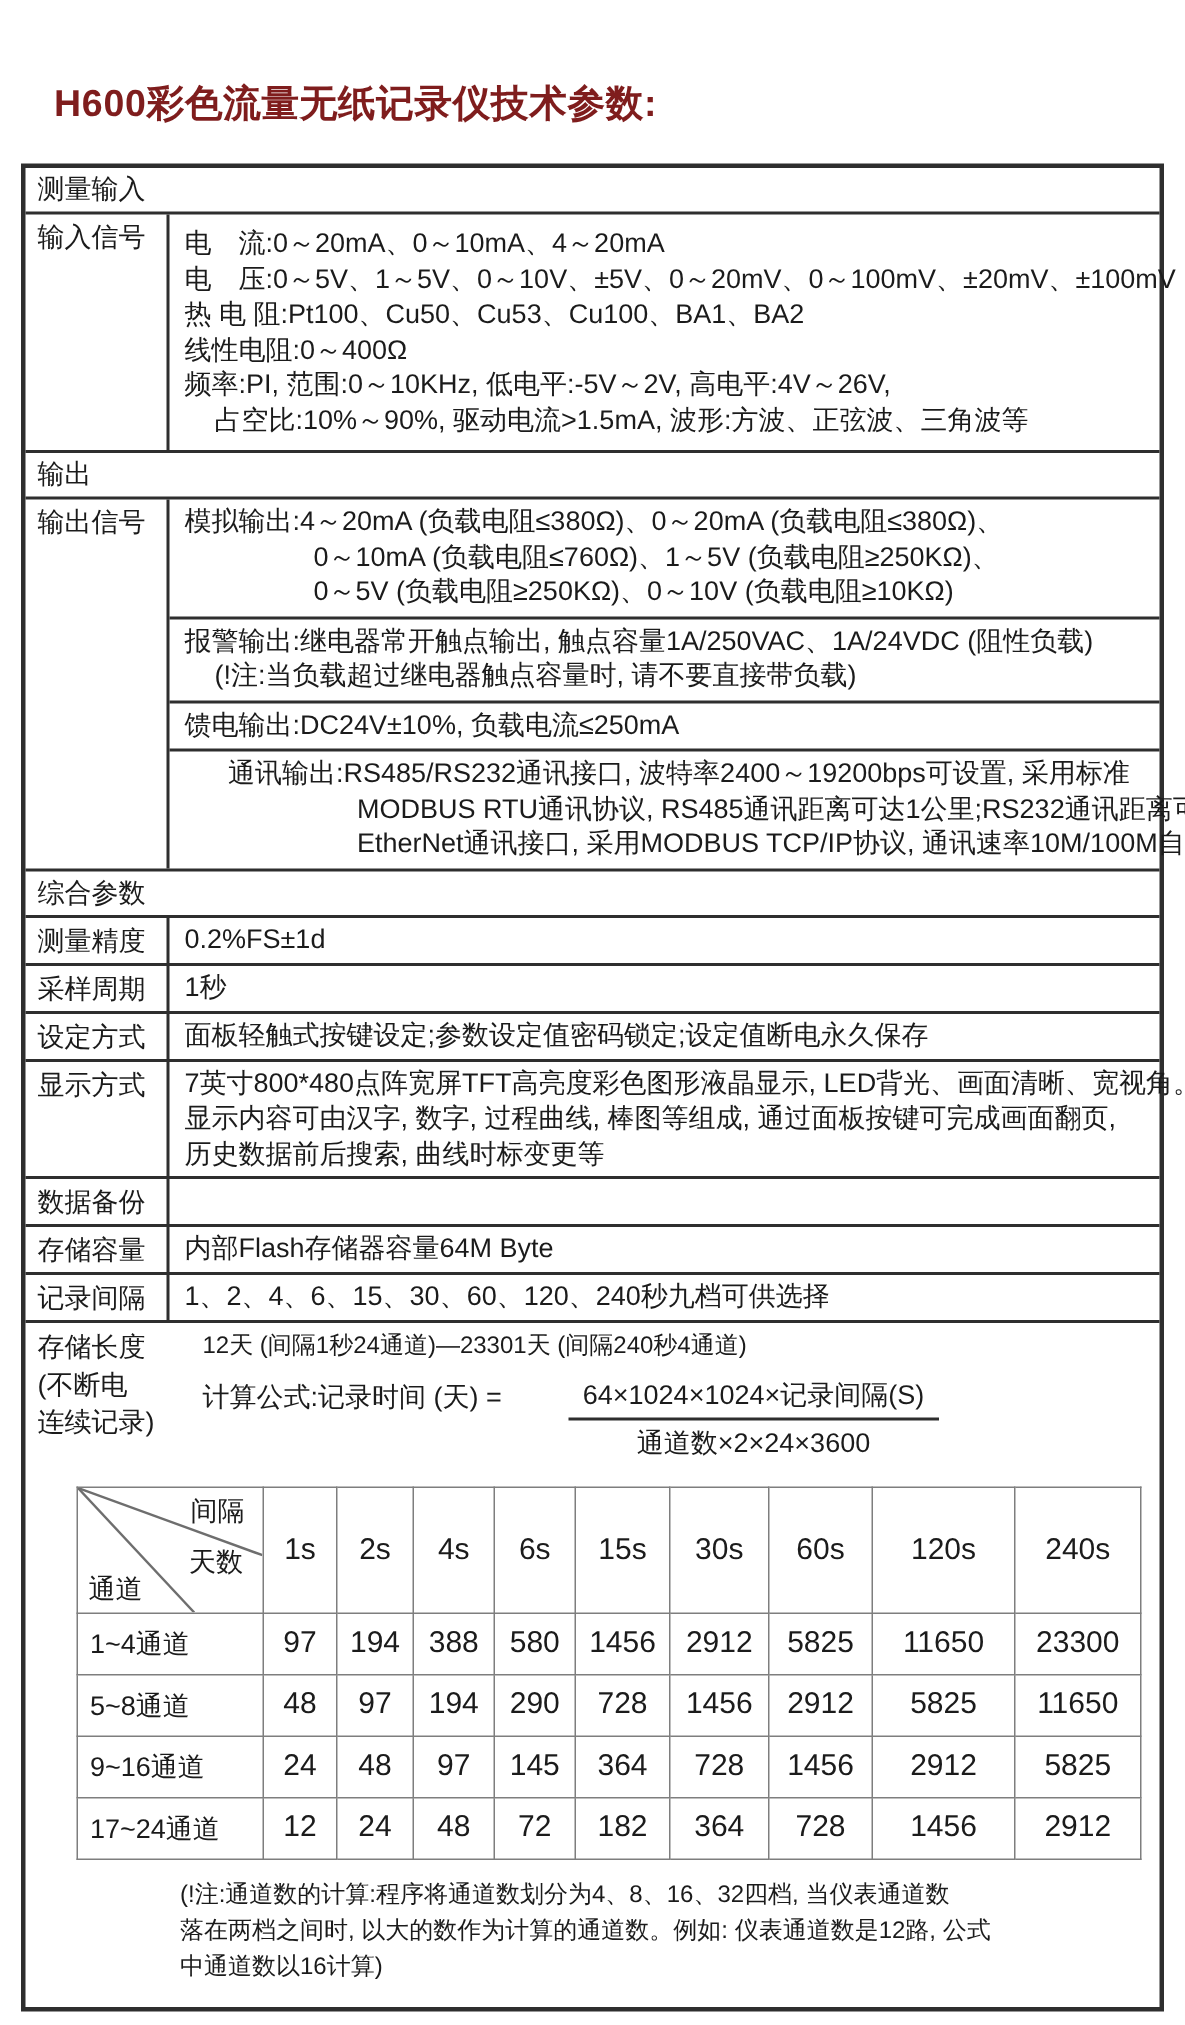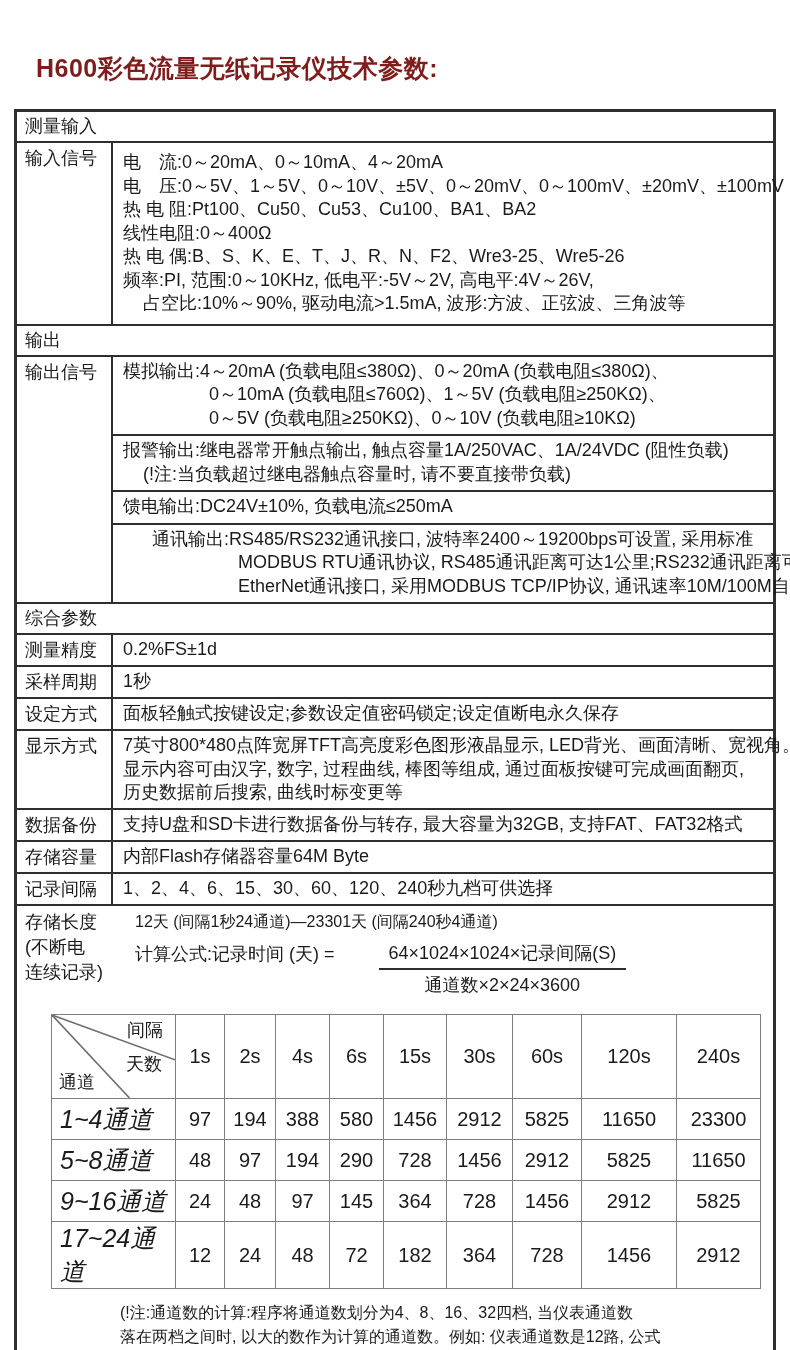--- a/index.html
+++ b/index.html
@@ -45,21 +45,21 @@
   .chan-table{
     border-collapse:collapse;table-layout:fixed;
     margin:18px 0 10px 34px;
   }
   .chan-table td{
     border:1.5px solid #7e7e7e;font-size:20px;text-align:center;
     padding:0;overflow:hidden;
   }
   .chan-table .hdr-row td{height:83px;}
   .chan-table .data-row td{height:40px;}
-  .chan-table .rowlabel{text-align:left;padding-left:8px;font-size:25px;font-style:italic;}
+  .chan-table .rowlabel{text-align:left;padding-left:8px;font-size:18px;}
   .corner{position:relative;}
   .corner svg{position:absolute;left:0;top:0;width:100%;height:100%;display:block;}
   .corner .c-interval{position:absolute;top:3px;right:12px;font-size:18px;}
   .corner .c-days{position:absolute;bottom:22px;right:13px;font-size:18px;}
   .corner .c-channel{position:absolute;bottom:4px;left:7px;font-size:18px;}
   .note{margin:12px 6px 4px 103px;}
   .note .line{line-height:24px;}
 </style>
 </head>
 <body>
@@ -70,21 +70,20 @@
 
   <div class="row sec-row">测量输入</div>
 
   <div class="row">
     <div class="label-cell">输入信号</div>
     <div class="content-cell pad-v">
       <div class="line">电　流:0～20mA、0～10mA、4～20mA</div>
       <div class="line">电　压:0～5V、1～5V、0～10V、±5V、0～20mV、0～100mV、±20mV、±100mV</div>
       <div class="line">热 电 阻:Pt100、Cu50、Cu53、Cu100、BA1、BA2</div>
       <div class="line">线性电阻:0～400Ω</div>
-      <div class="line">热 电 偶:B、S、K、E、T、J、R、N、F2、Wre3-25、Wre5-26</div>
       <div class="line">频率:PI, 范围:0～10KHz, 低电平:-5V～2V, 高电平:4V～26V,</div>
       <div class="line indent-1">占空比:10%～90%, 驱动电流&gt;1.5mA, 波形:方波、正弦波、三角波等</div>
     </div>
   </div>
 
   <div class="row sec-row">输出</div>
 
   <div class="row">
     <div class="label-cell">输出信号</div>
     <div class="content-cell nopad">
@@ -135,23 +134,20 @@
     <div class="label-cell">显示方式</div>
     <div class="content-cell">
       <div class="line">7英寸800*480点阵宽屏TFT高亮度彩色图形液晶显示, LED背光、画面清晰、宽视角。</div>
       <div class="line">显示内容可由汉字, 数字, 过程曲线, 棒图等组成, 通过面板按键可完成画面翻页,</div>
       <div class="line">历史数据前后搜索, 曲线时标变更等</div>
     </div>
   </div>
 
   <div class="row">
     <div class="label-cell">数据备份</div>
-    <div class="content-cell">
-        <div class="line">支持U盘和SD卡进行数据备份与转存, 最大容量为32GB, 支持FAT、FAT32格式</div>
-      </div>
   </div>
 
   <div class="row">
     <div class="label-cell">存储容量</div>
     <div class="content-cell">
         <div class="line">内部Flash存储器容量64M Byte</div>
       </div>
   </div>
 
   <div class="row">

